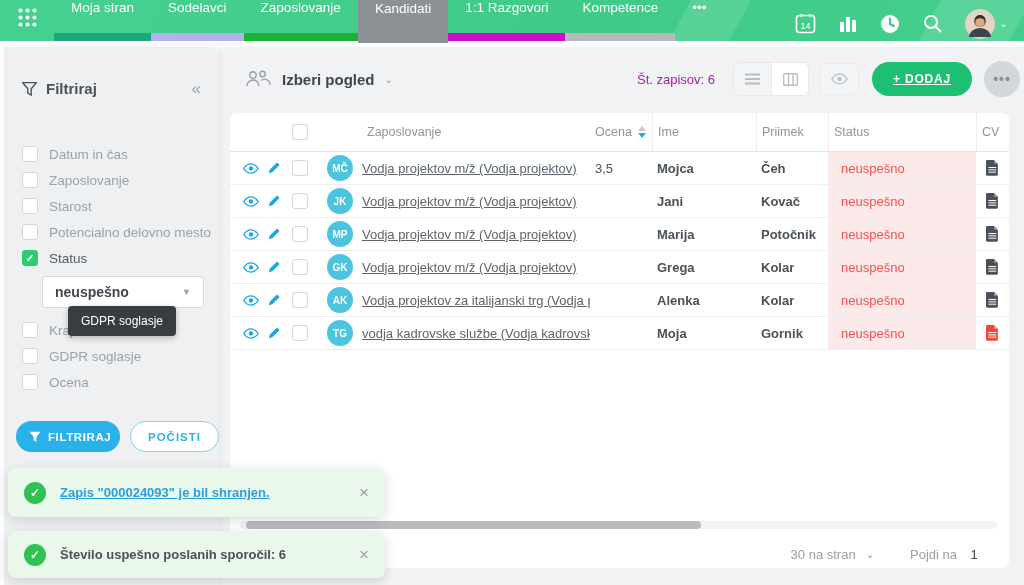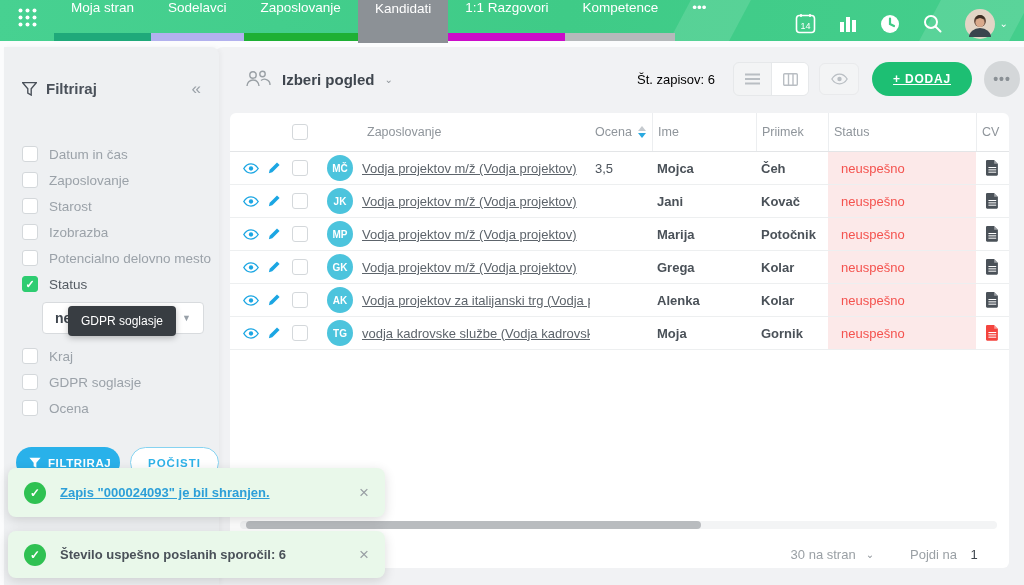--- a/index.html
+++ b/index.html
@@ -50,21 +50,21 @@
   #btn-clear { height:31px; border:1.5px solid #86d3f1; border-radius:16px; background:#fff; color:#2fb3e8;
                display:flex; align-items:center; padding:0 17px; font-size:11.5px; font-weight:bold;
                letter-spacing:1px; cursor:pointer; }
 
   
   #main-header { position:absolute; left:245px; right:4px; top:58px; height:42px; display:flex; align-items:center; z-index:2; }
   #view-selector { display:flex; align-items:center; gap:10px; cursor:pointer; }
   #view-title { font-size:15px; font-weight:bold; color:#3f464e; }
   .chev { color:#8f959b; font-size:10px; }
   #header-right { margin-left:auto; display:flex; align-items:center; }
-  #records-count { font-size:13px; color:#000000; margin-right:18px; }
+  #records-count { font-size:13px; color:#a21caf; margin-right:18px; }
   #toggle-group { display:flex; border:1px solid #e6e8ea; border-radius:6px; overflow:hidden; background:#f3f4f5; }
   .toggle-seg { width:37px; height:32px; display:flex; align-items:center; justify-content:center; cursor:pointer; }
   .toggle-seg.white { background:#fff; border-left:1px solid #e6e8ea; }
   #eye-btn { width:40px; height:32px; background:#f3f4f5; border:1px solid #e9eaec; border-radius:6px;
              display:flex; align-items:center; justify-content:center; margin-left:10px; cursor:pointer; }
   #add-btn { height:34px; border-radius:17px; background:#1dbf73; color:#fff; font-size:12px; font-weight:bold;
              letter-spacing:.8px; display:flex; align-items:center; padding:0 21px; margin-left:13px; cursor:pointer;text-decoration:underline; }
   #more-btn { width:36px; height:36px; border-radius:50%; background:#d4d7d9; display:flex; align-items:center;
               justify-content:center; margin-left:12px; cursor:pointer; color:#8a9095; font-size:14px;
               font-weight:bold; letter-spacing:1px; flex:0 0 36px; }
@@ -229,24 +229,20 @@
         <div class="filter-row">
           <span class="checkbox"></span>
           <span class="filter-label">Zaposlovanje</span>
         </div>
         <div class="filter-row">
           <span class="checkbox"></span>
           <span class="filter-label">Starost</span>
         </div>
         <div class="filter-row">
           <span class="checkbox"></span>
-          <span class="filter-label">Izobrazba</span>
-        </div>
-        <div class="filter-row">
-          <span class="checkbox"></span>
           <span class="filter-label">Potencialno delovno mesto</span>
         </div>
         <div class="filter-row">
           <span class="checkbox checked"></span>
           <span class="filter-label dark">Status</span>
         </div>
         <div class="select">
           <span class="sel-text">neuspešno</span>
           <span class="caret">▼</span>
         </div>

